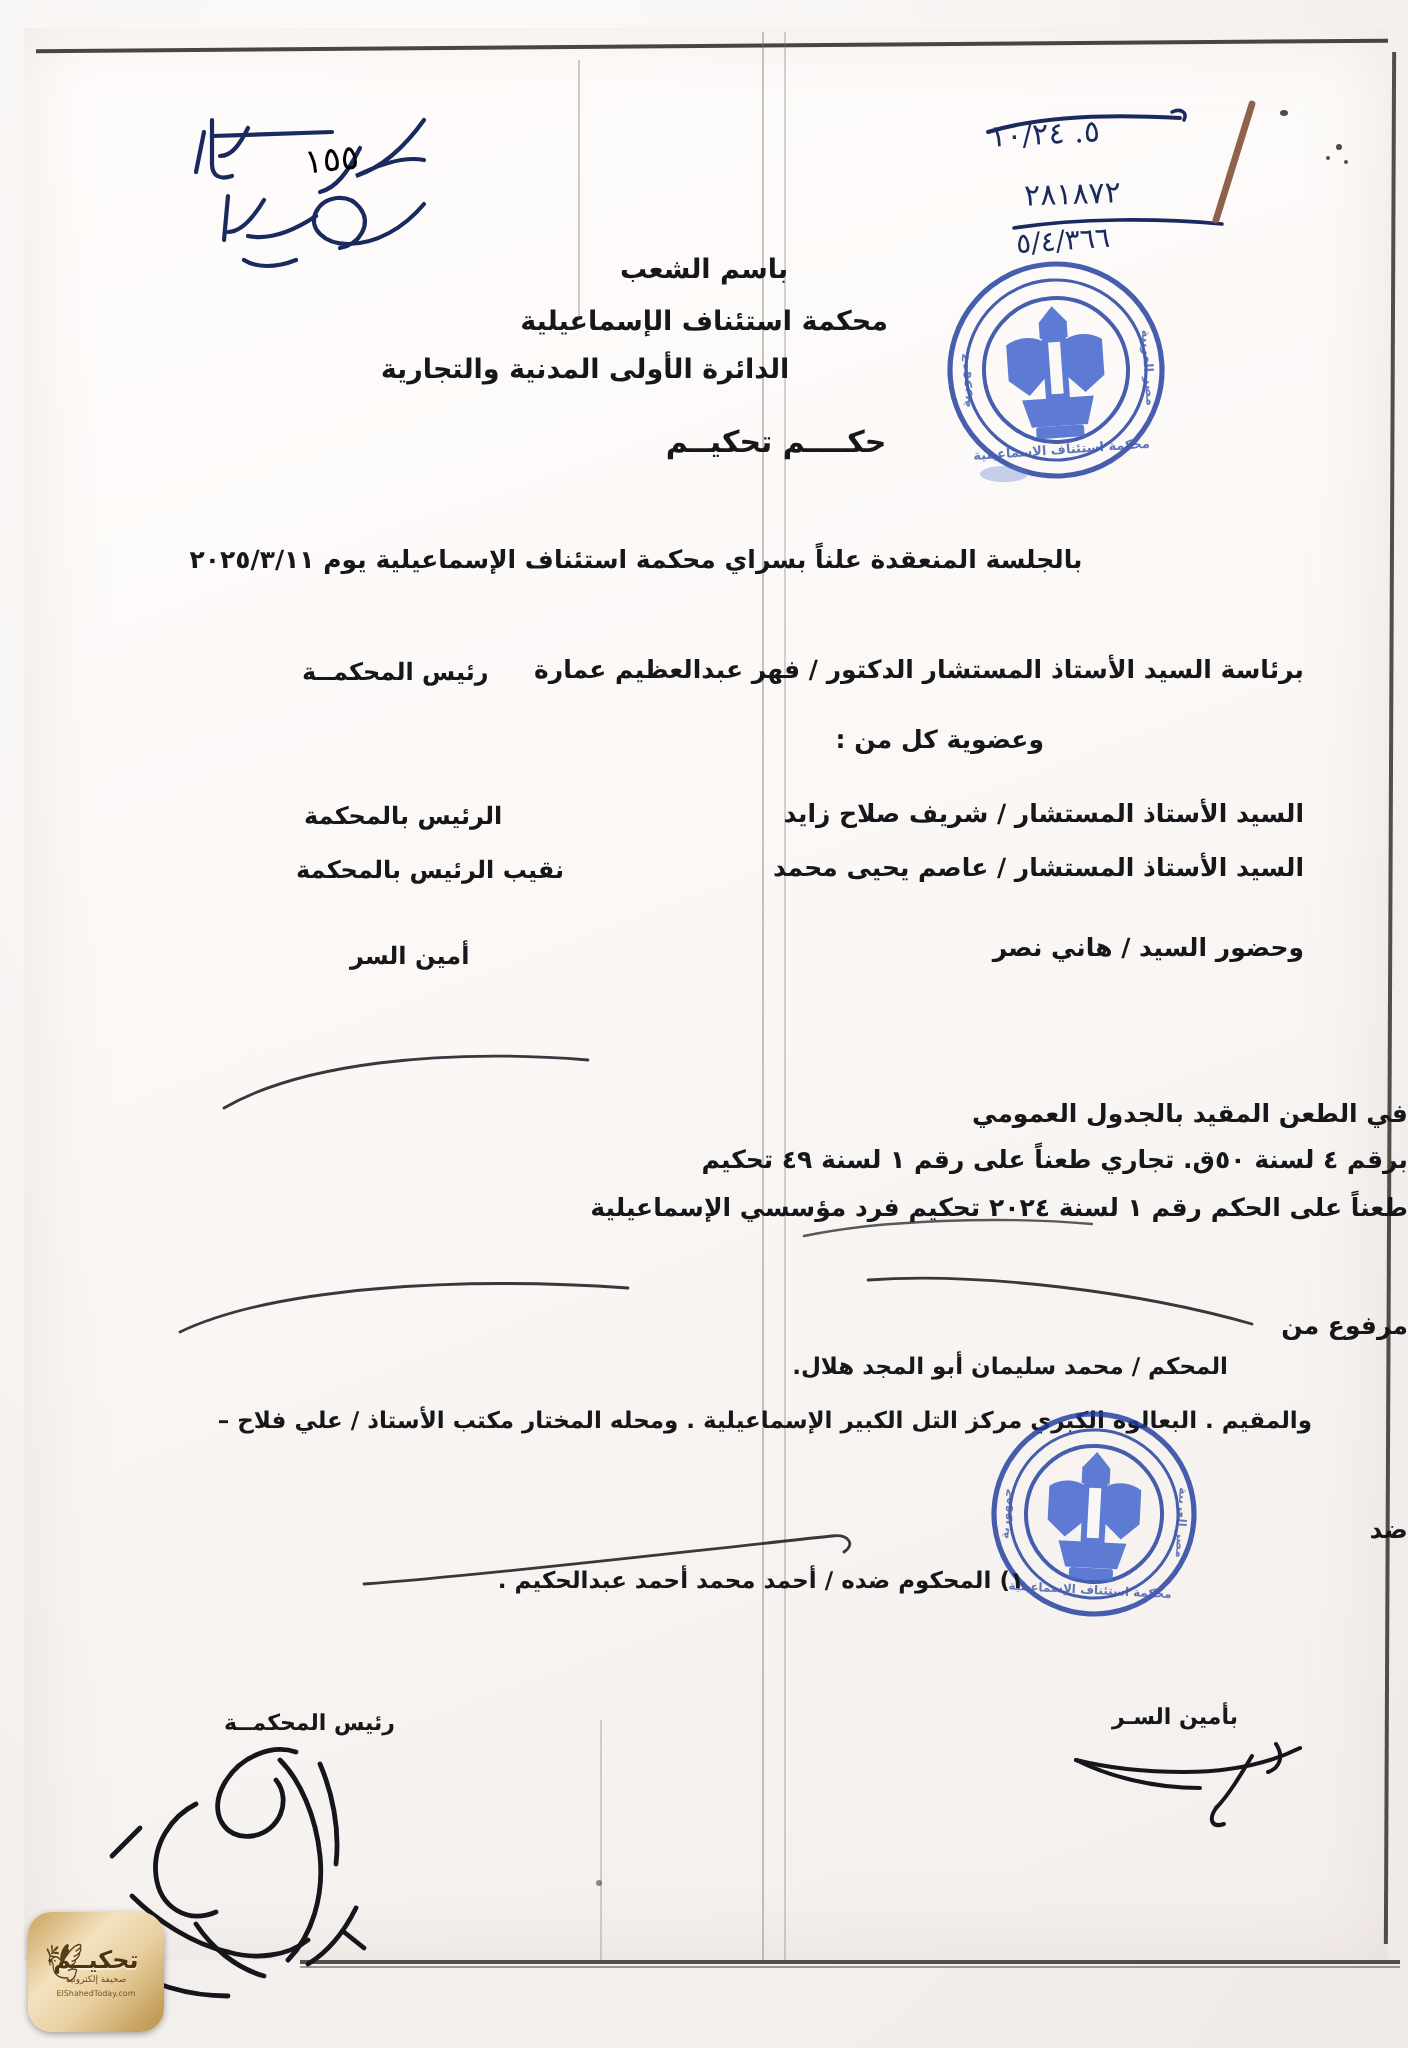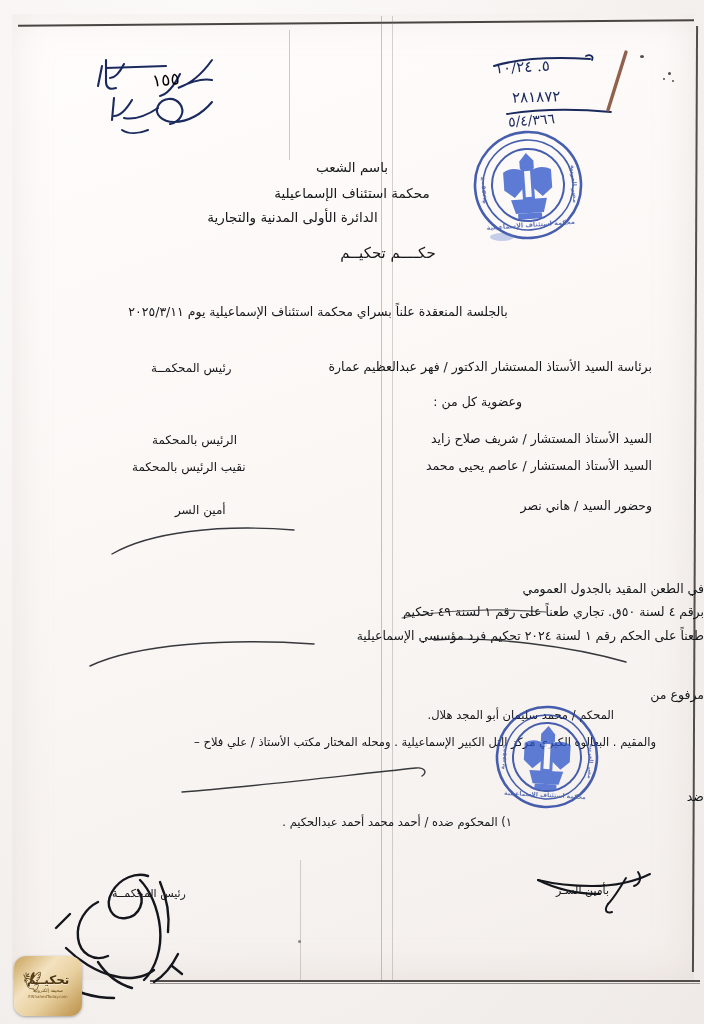--- a/index.html
+++ b/index.html
@@ -31,23 +31,22 @@
   .fold-a{left:381px;}
   .fold-b{left:392px;background:rgba(120,112,105,.30);}
   .fold-short{position:absolute;left:289px;top:30px;height:130px;width:1px;background:rgba(150,140,132,.45);}
   .fold-bottom{position:absolute;left:300px;bottom:44px;height:120px;width:1px;background:rgba(140,132,125,.35);}
 
   
   .ar{
     direction:rtl;
     font-family:"DejaVu Sans", sans-serif;
     color:#16171a;
-    font-weight:normal;
+    font-weight:bold;
     white-space:nowrap;
-    margin-top:32px;
   }
   .t{position:absolute;}
   .center{text-align:center;}
 
   .head-line{font-size:13.5px;letter-spacing:.2px;}
   .hukm{font-size:15px;letter-spacing:6px;padding-left:36px;}
   .session{font-size:12.5px;}
   .panel{font-size:12.5px;}
   .role{font-size:12px;}
   .case{font-size:12.5px;text-align:right;}
@@ -208,21 +207,21 @@
 
   <div class="t ar panel" style="right:52px;top:327px;">برئاسة السيد الأستاذ المستشار الدكتور / فهر عبدالعظيم عمارة</div>
   <div class="t ar role" style="left:151px;top:329px;">رئيس المحكمــة</div>
 
   <div class="t ar panel" style="right:182px;top:362px;">وعضوية كل من :</div>
 
   <div class="t ar panel" style="right:52px;top:399px;">السيد الأستاذ المستشار / شريف صلاح زايد</div>
   <div class="t ar role" style="left:152px;top:401px;">الرئيس بالمحكمة</div>
 
   <div class="t ar panel" style="right:52px;top:426px;">السيد الأستاذ المستشار / عاصم يحيى محمد</div>
-  <div class="t ar role" style="left:132px;top:428px;text-align:right;">نقيب الرئيس بالمحكمة</div>
+  <div class="t ar role" style="left:148px;top:428px;text-align:right;">نقيب الرئيس بالمحكمة</div>
 
   <div class="t ar panel" style="right:52px;top:466px;">وحضور السيد / هاني نصر</div>
   <div class="t ar role" style="left:175px;top:471px;">أمين السر</div>
 
   <div class="sig" style="left:110px;top:520px;">
     <svg width="190" height="40" viewBox="0 0 190 40">
       <path d="M2,34 C40,12 110,4 184,10" fill="none" stroke="#14161c" stroke-width="1.4" stroke-linecap="round" opacity=".85"></path>
     </svg>
   </div>
 

